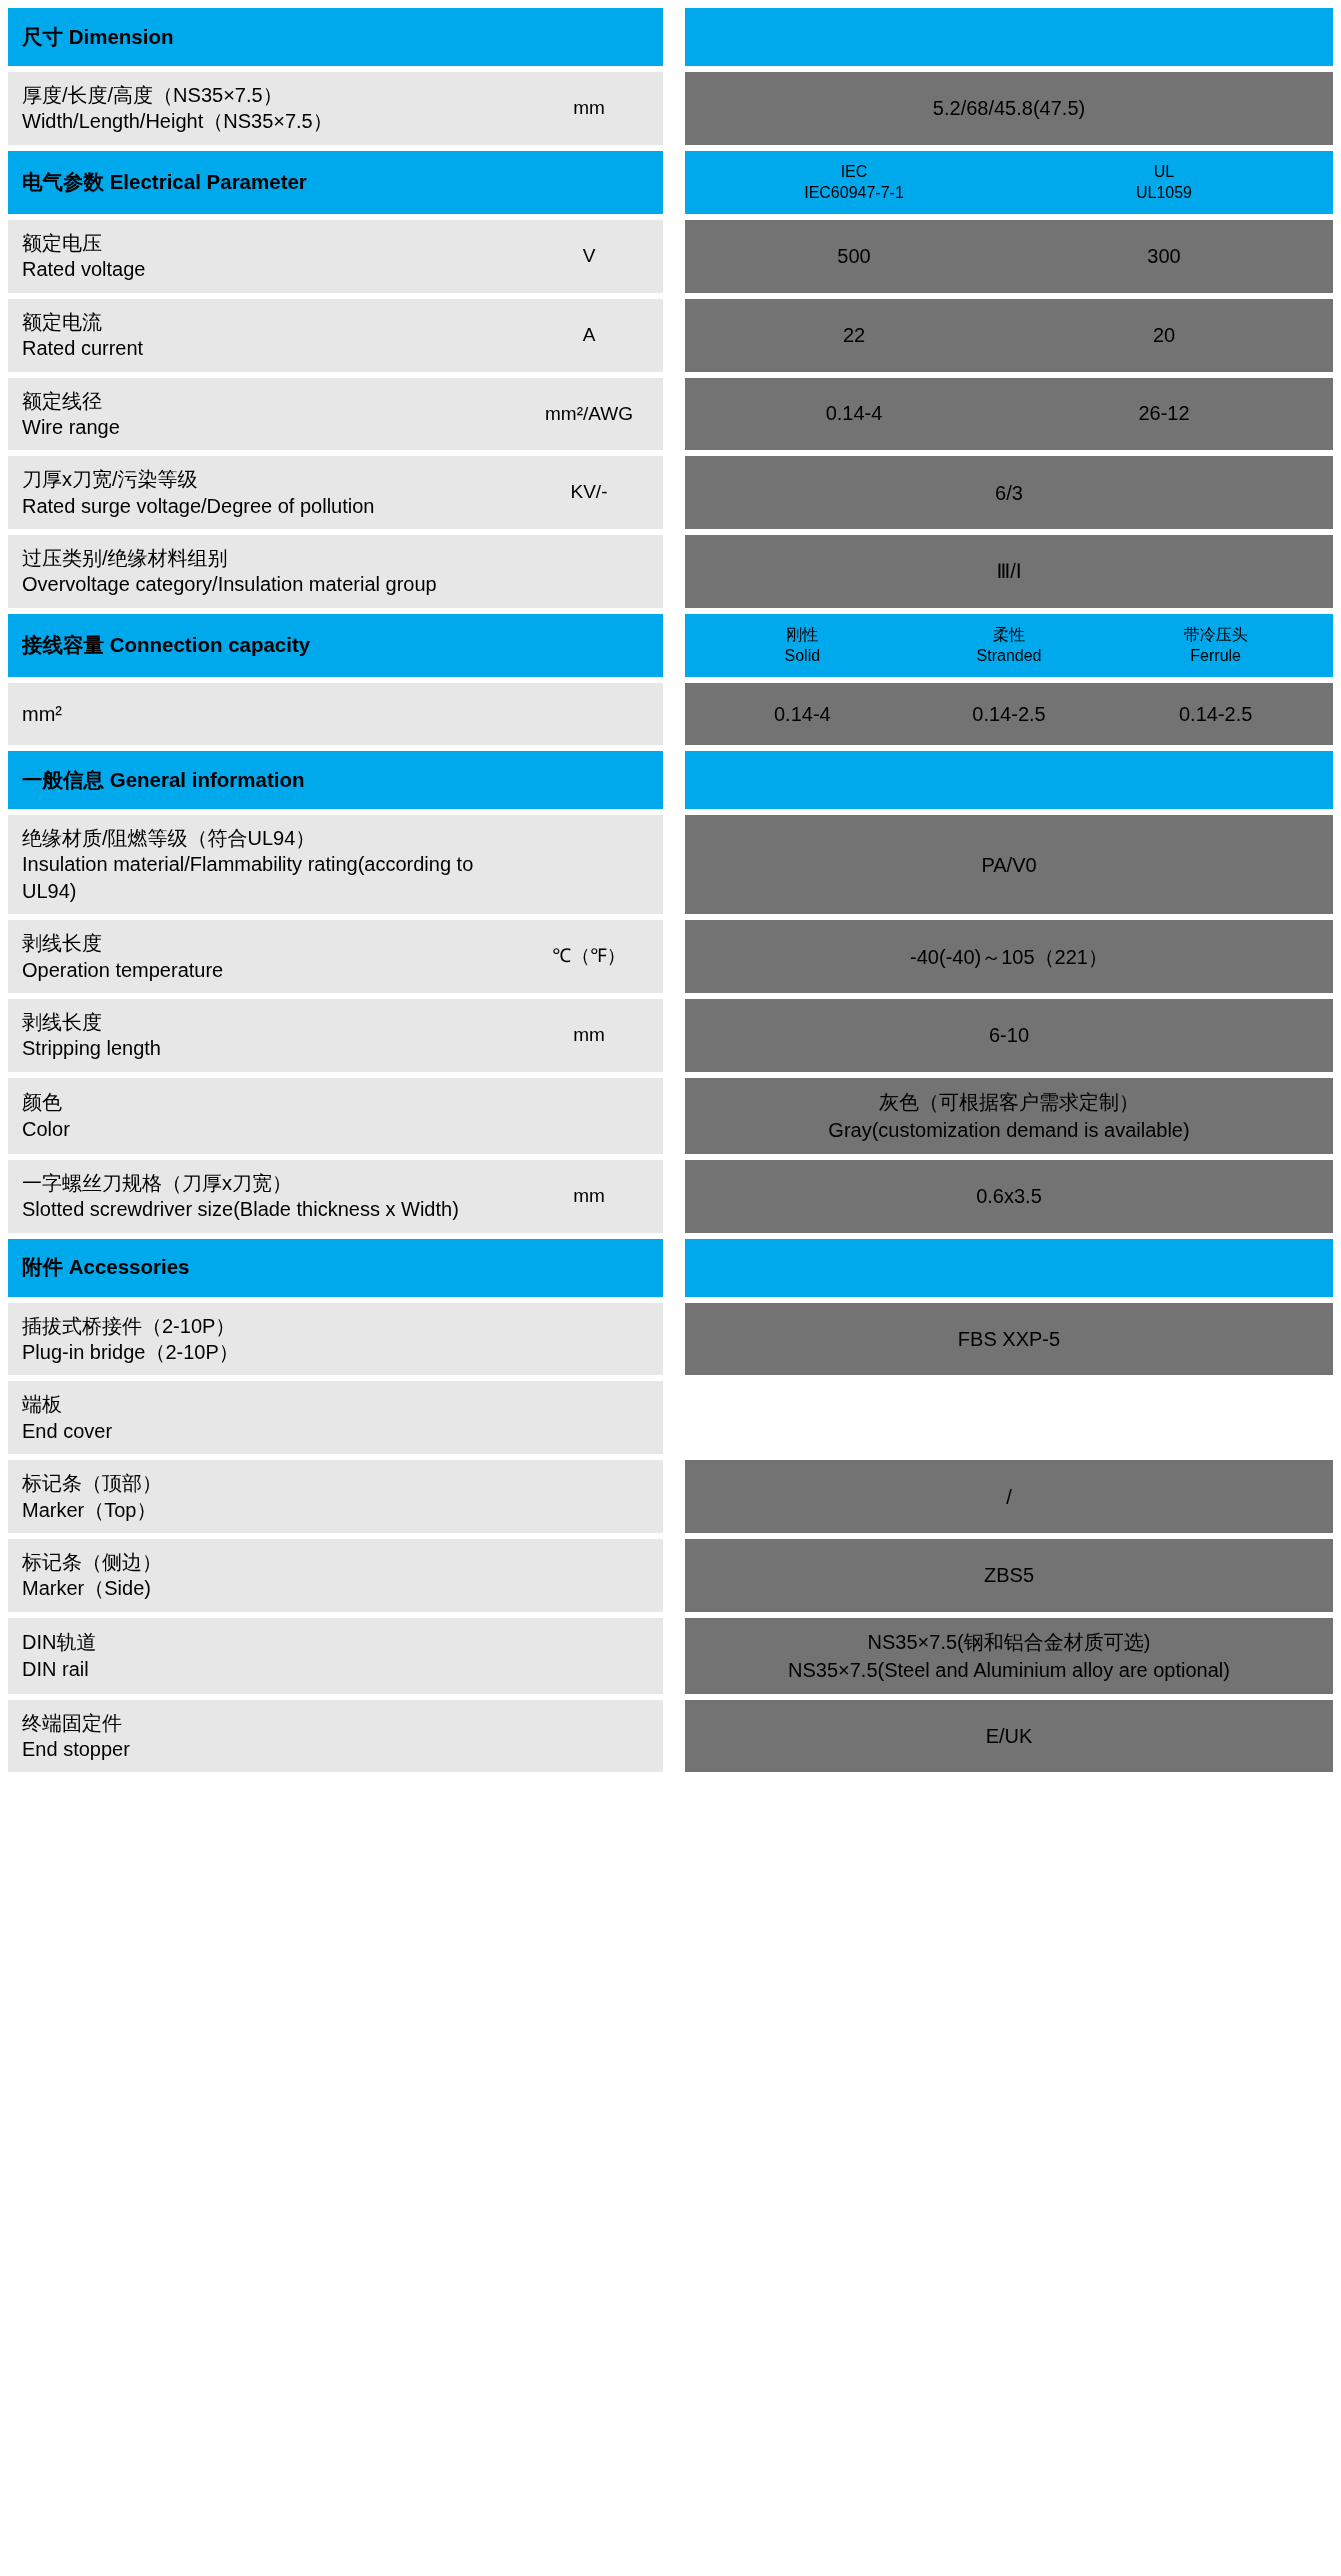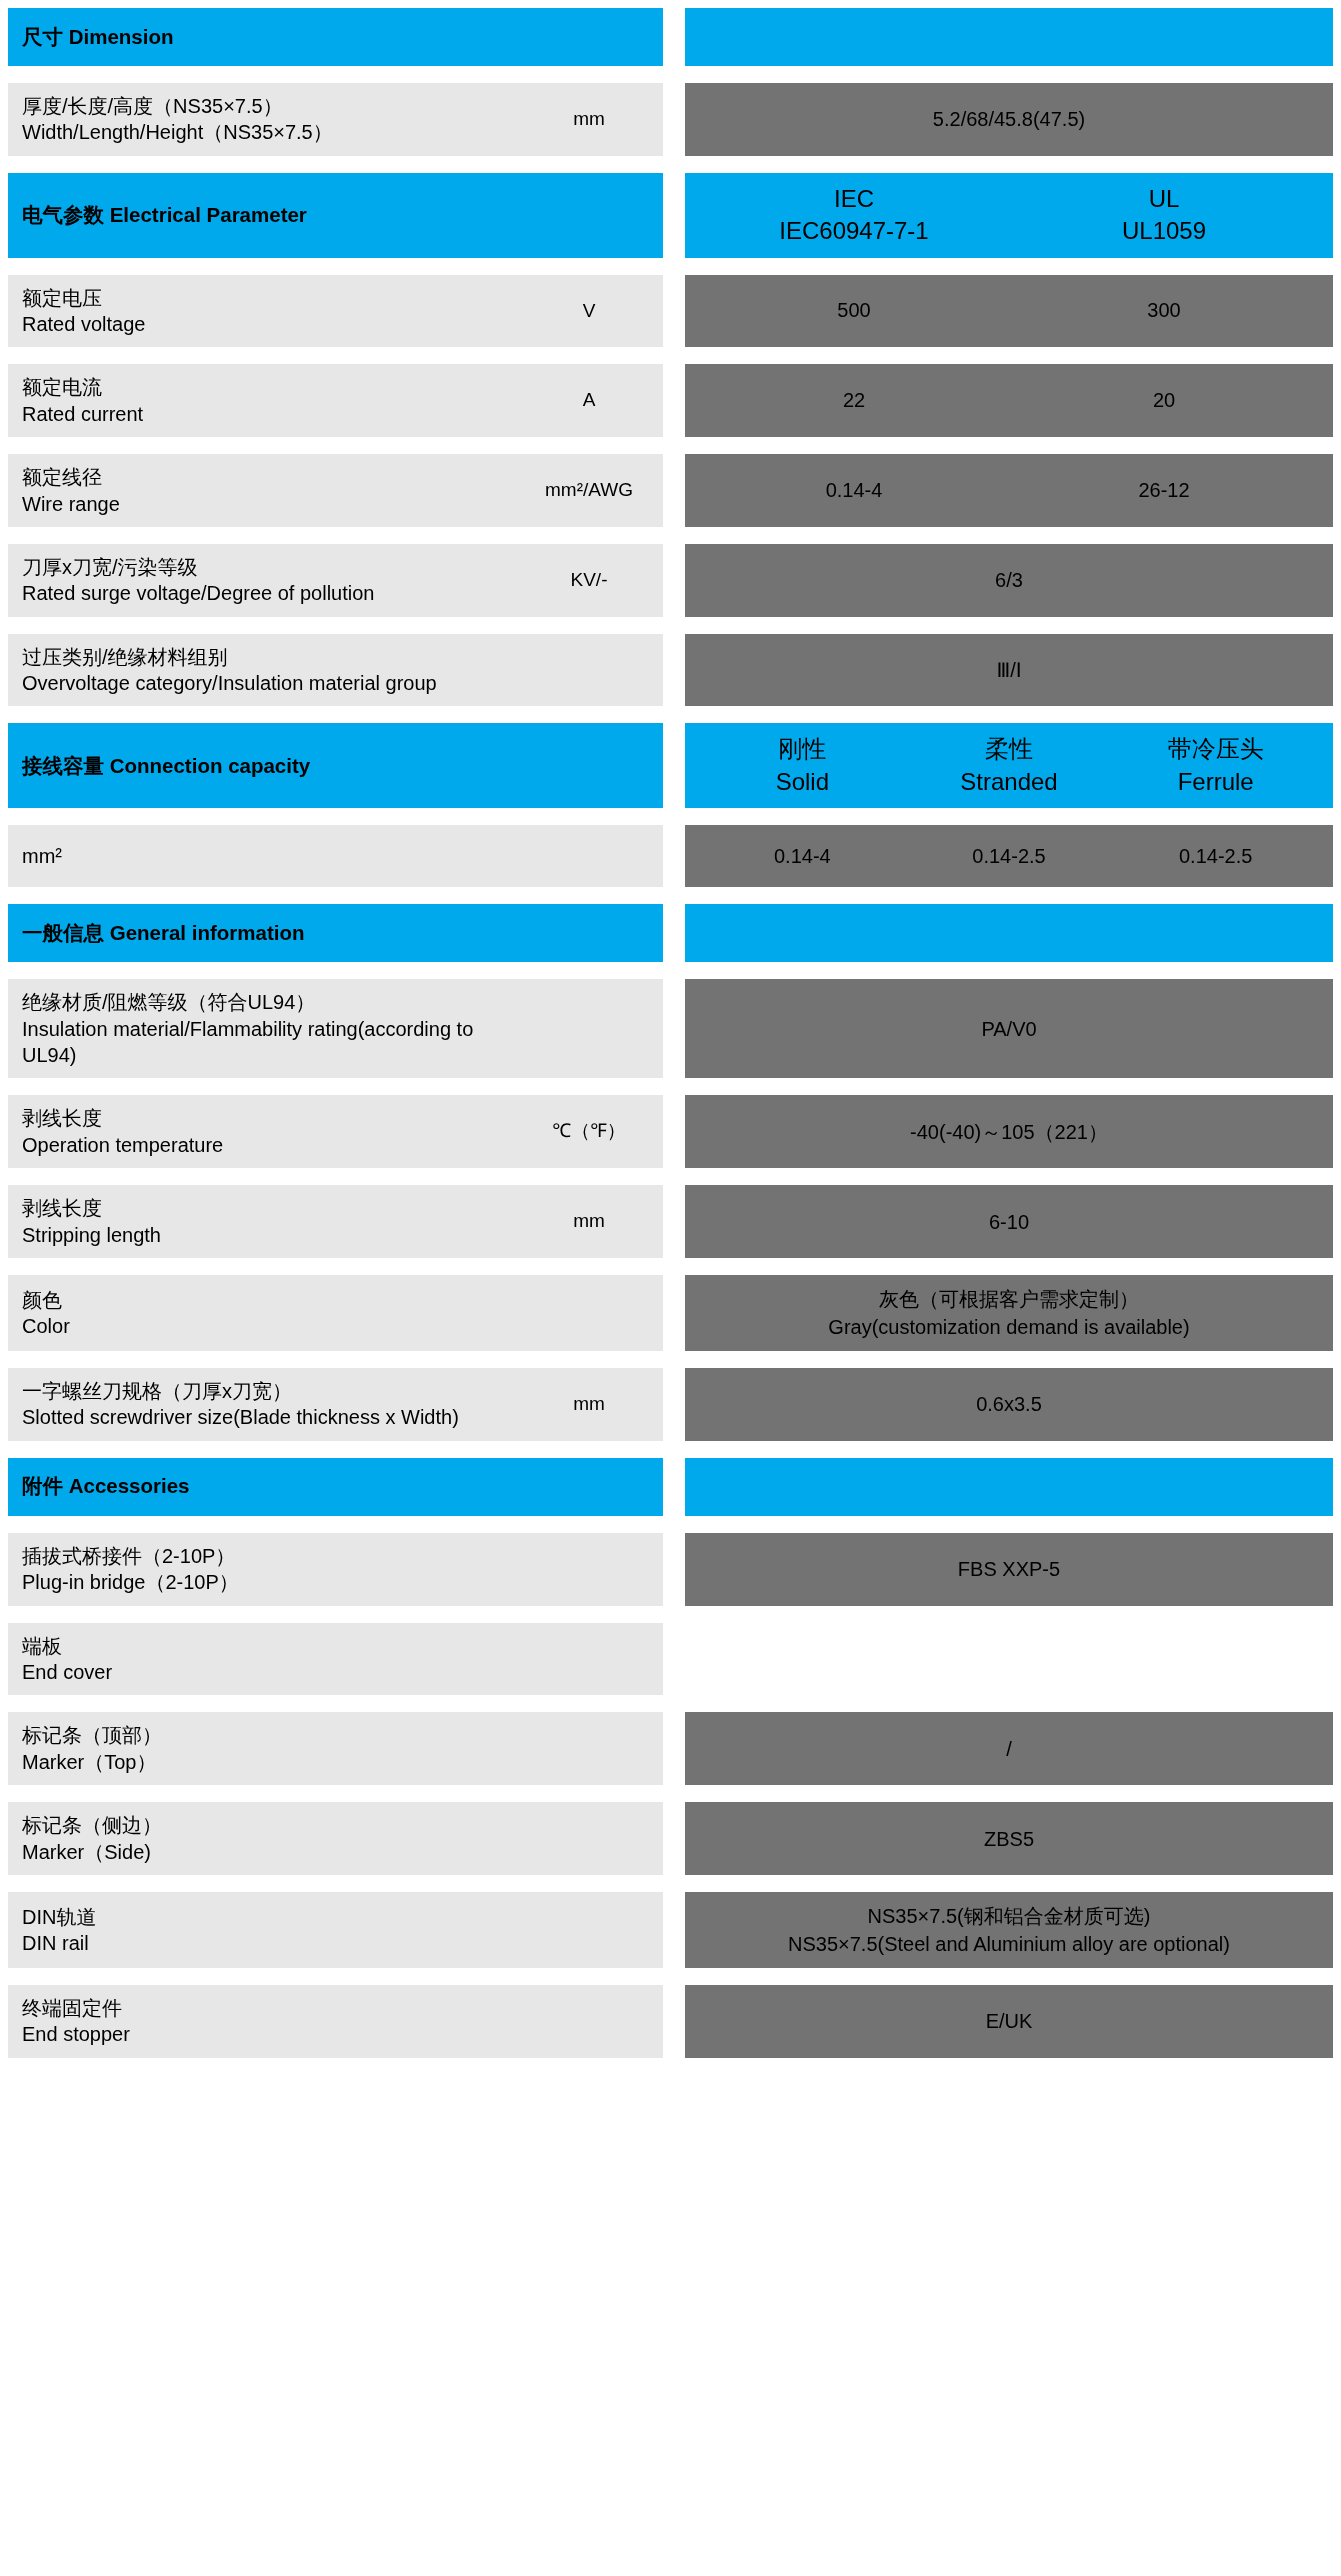--- a/index.html
+++ b/index.html
@@ -12,21 +12,21 @@
     font-family: "Liberation Sans", sans-serif;
   }
   #sheet {
     width: 1341px;
     box-sizing: border-box;
     padding: 8px 8px 0 8px;
   }
   .row {
     display: flex;
     width: 100%;
-    margin-bottom: 17px;
+    margin-bottom: 6px;
     align-items: stretch;
   }
   .left {
     width: 655px;
     box-sizing: border-box;
     display: flex;
     align-items: center;
     padding: 10px 14px;
     background: #e7e7e7;
     position: relative;
@@ -85,21 +85,21 @@
   }
   .cols .col {
     flex: 1;
     text-align: center;
     font-size: 20px;
     color: #000;
     line-height: 1.35;
     white-space: pre-line;
   }
   .cols.two .col { flex: 1; }
-  .row.header .cols .col { font-size: 24px; text-align: center; }
+  .row.header .cols .col { font-size: 16px; text-align: center; }
   .h-hdr { min-height: 58px; }
   .h-2 { min-height: 62px; }
 </style>
 </head>
 <body>
 
 <div id="sheet">
     <div class="row header">
       <div class="left h-hdr">
         <div class="hdr-title">尺寸 Dimension</div>

